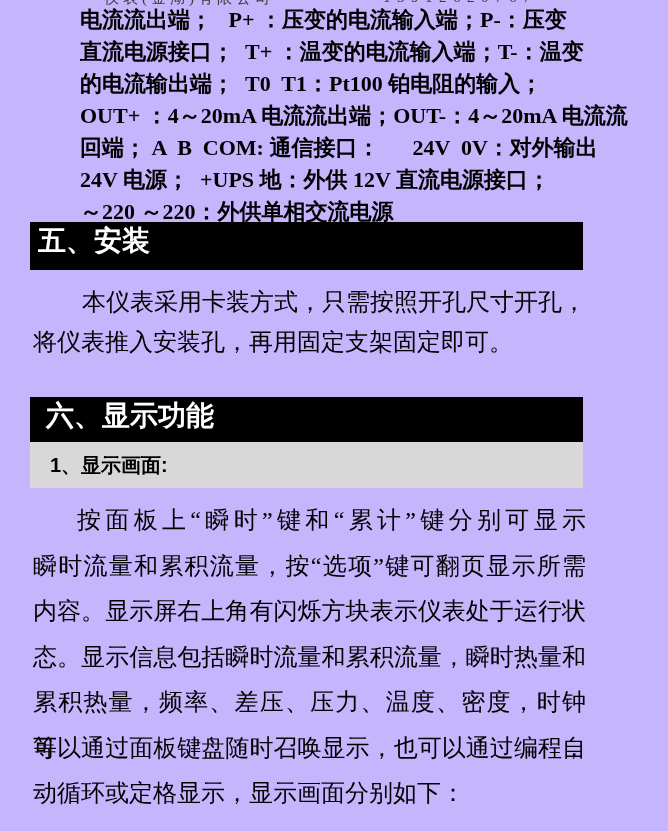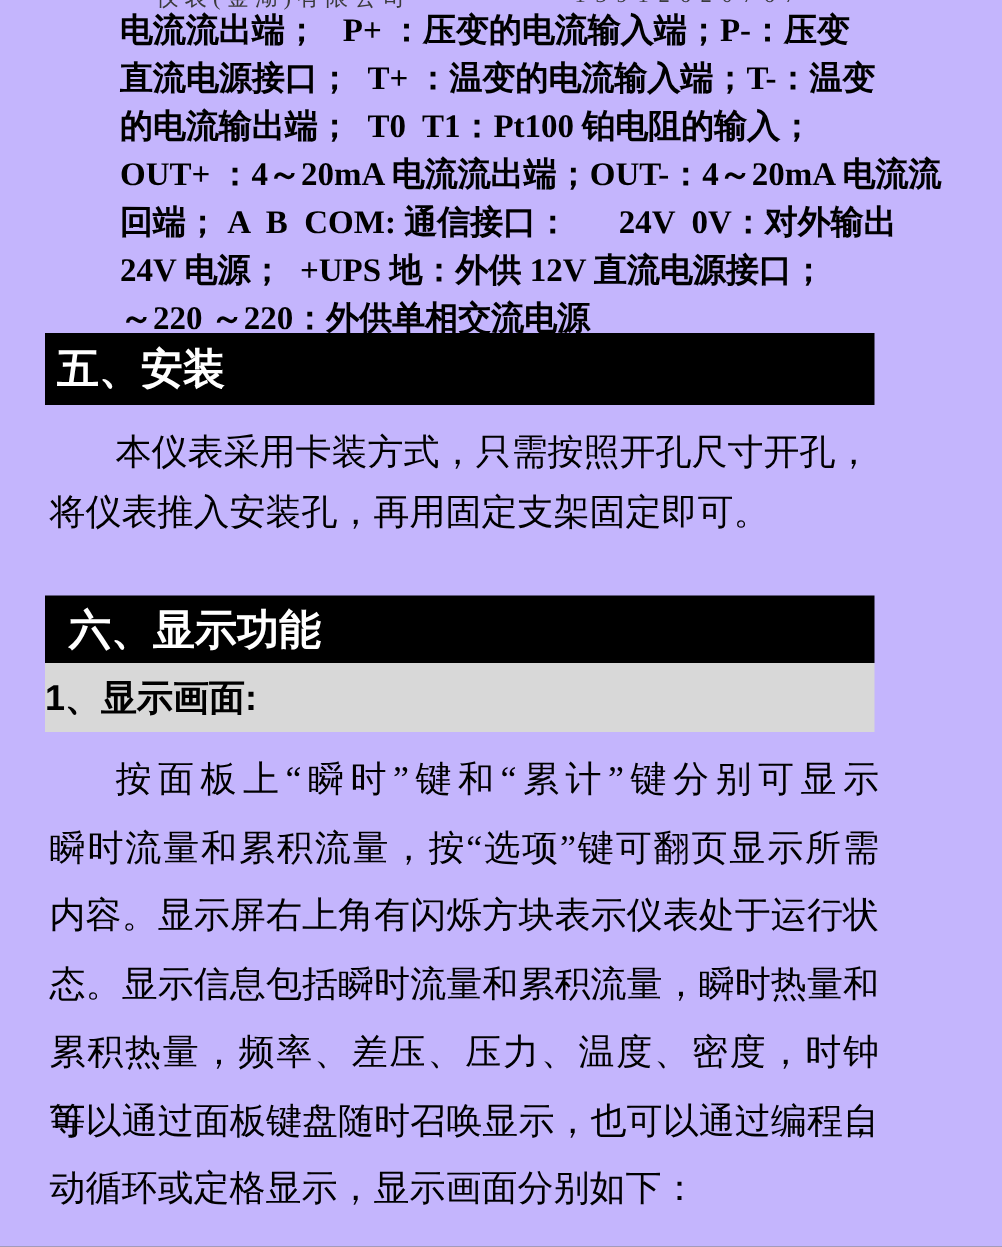--- a/index.html
+++ b/index.html
@@ -36,53 +36,53 @@
     white-space:pre;
     font-family:"Liberation Serif","DejaVu Serif",serif;
   }
 
   
   .section-bar{
     position:absolute;left:30px;width:553px;
     background:#000000;color:#ffffff;
     font-family:"Liberation Sans","DejaVu Sans",sans-serif;
     font-weight:bold;font-size:28px;
-    display:flex;align-items:center;
+    display:flex;align-items:flex-start;
     padding-left:8px;box-sizing:border-box;
   }
   .bar-install{top:222px;height:48px;}
   .bar-display{top:397px;height:45px;padding-left:16px;}
 
   
   .sub-bar{
     position:absolute;left:30px;top:442px;width:553px;height:46px;
     background:#d8d8d8;color:#000;
     font-family:"Liberation Sans","DejaVu Sans",sans-serif;
-    font-weight:bold;font-size:24px;
+    font-weight:bold;font-size:20px;
     display:flex;align-items:center;
-    padding-left:0;box-sizing:border-box;
+    padding-left:20px;box-sizing:border-box;
   }
 
   
   .para{
     position:absolute;left:33px;width:553px;
     font-size:24px;
     font-family:"Liberation Serif","DejaVu Serif",serif;
   }
   .para-install{top:282px;}
   .para-install .p-line{height:40px;line-height:40px;}
   .para-display{top:498px;}
   .para-display .p-line{height:45.5px;line-height:45.5px;}
   .p-line{white-space:nowrap;}
   .p-line.jl{
     white-space:normal;
     text-align:justify;
     text-align-last:justify;
   }
-  .p-line.ind{text-indent:44px;}
+  .p-line.ind{text-indent:44px;text-align:right;}
 </style>
 </head>
 <body>
 
 <div class="page">
 
   <div class="clip-strip">
     <span class="frag left">仪表(金湖)有限公司</span>
     <span class="frag right">13912620767</span>
   </div>

